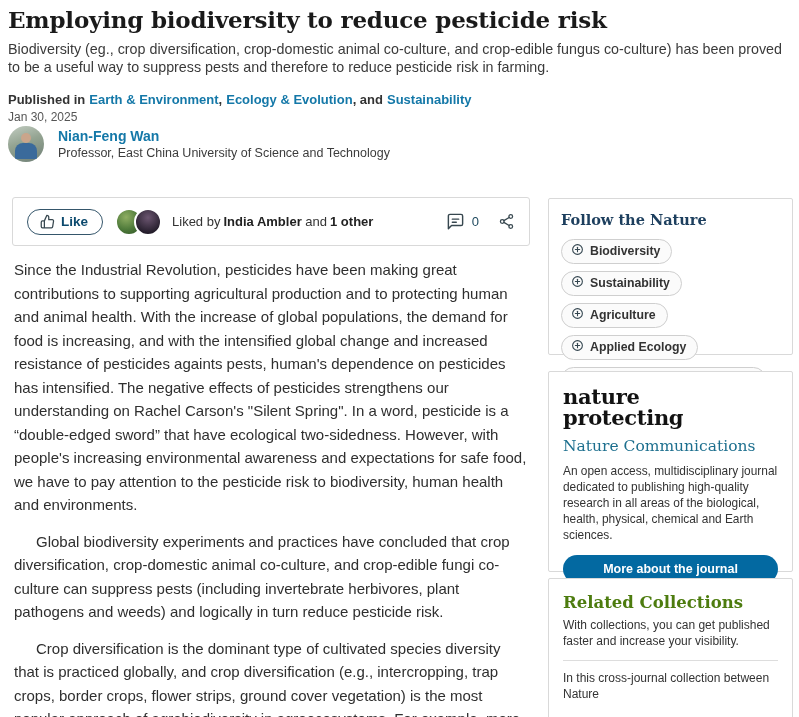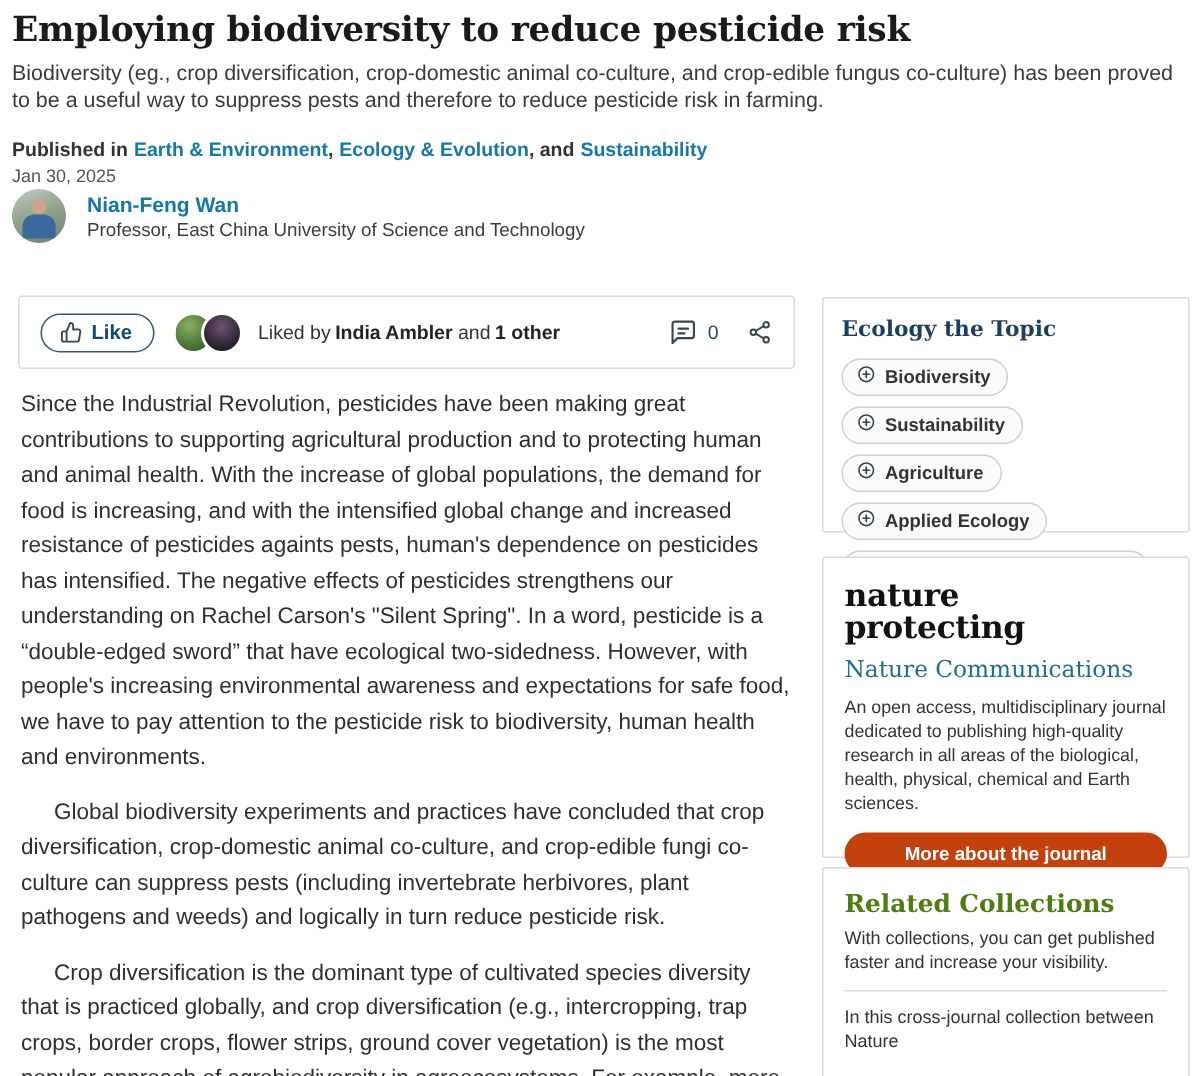--- a/index.html
+++ b/index.html
@@ -64,21 +64,21 @@
     color:#333; font-weight:600; cursor:pointer; white-space:nowrap; }
   .pill svg { flex:0 0 auto; }
 
   .box-journal { top:371px; height:201px; padding:14px; }
   .np-logo { font-family:"DejaVu Serif", serif; font-size:21px; line-height:21px;
     font-weight:600; color:#121212; letter-spacing:-0.3px; }
   .journal-name { display:block; margin-top:9px; font-family:"DejaVu Serif", serif;
     font-size:15.5px; font-weight:400; color:#1d6f8e; }
   .journal-desc { margin-top:8px; font-size:11.9px; line-height:16px; color:#333; }
   .journal-btn { margin-top:12px; width:100%; height:28px; border:none; border-radius:999px;
-    background:#c2410c; color:#fff; font-family:"Liberation Sans", sans-serif;
+    background:#0369a1; color:#fff; font-family:"Liberation Sans", sans-serif;
     font-size:12.5px; font-weight:700; cursor:pointer; }
 
   .box-collections { top:578px; height:170px; padding:14px; }
   .collections-title { font-family:"DejaVu Serif", serif; font-size:16.5px; font-weight:700;
     color:#4d7c0f; }
   .collections-desc { margin-top:6px; font-size:12px; line-height:15.5px; color:#333; }
   .divider { border:none; border-top:1px solid #ddd; margin:11px 0 10px 0; }
   .collection-item-title { font-family:"DejaVu Serif", serif; font-size:14.5px;
     line-height:16.5px; font-weight:700; color:#1d3f5e; display:block; }
   .collection-item-text { margin-top:8px; font-size:12px; line-height:15.5px; color:#333; }
@@ -143,21 +143,21 @@
   </div>
 </div>
 
 <div class="article">
   <p>Since the Industrial Revolution, pesticides have been making great contributions to supporting agricultural production and to protecting human and animal health. With the increase of global populations, the demand for food is increasing, and with the intensified global change and increased resistance of pesticides againts pests, human's dependence on pesticides has intensified. The negative effects of pesticides strengthens our understanding on Rachel Carson's "Silent Spring". In a word, pesticide is a “double-edged sword” that have ecological two-sidedness. However, with people's increasing environmental awareness and expectations for safe food, we have to pay attention to the pesticide risk to biodiversity, human health and environments.</p>
   <p>Global biodiversity experiments and practices have concluded that crop diversification, crop-domestic animal co-culture, and crop-edible fungi co-culture can suppress pests (including invertebrate herbivores, plant pathogens and weeds) and logically in turn reduce pesticide risk.</p>
   <p>Crop diversification is the dominant type of cultivated species diversity that is practiced globally, and crop diversification (e.g., intercropping, trap crops, border crops, flower strips, ground cover vegetation) is the most popular approach of agrobiodiversity in agroecosystems. For example, more diverse habitats provide predators and parasitoids with more resources, increasing the abundance and diversity of natural enemies and therefore leading to more efficient control of herbivorous pest populations.</p>
 </div>
 
 <div class="sbox box-follow">
-  <div class="box-title">Ecology the Topic</div>
+  <div class="box-title">Follow the Nature</div>
   <div class="pills">
     <div class="pill">
       <span><svg width="13" height="13" viewBox="0 0 24 24" fill="none" stroke="#33454f" stroke-width="2" stroke-linecap="round">
             <circle cx="12" cy="12" r="9"></circle>
             <line x1="12" y1="8" x2="12" y2="16"></line>
             <line x1="8" y1="12" x2="16" y2="12"></line>
           </svg></span>
       <span>Biodiversity</span>
     </div>
     <div class="pill">

